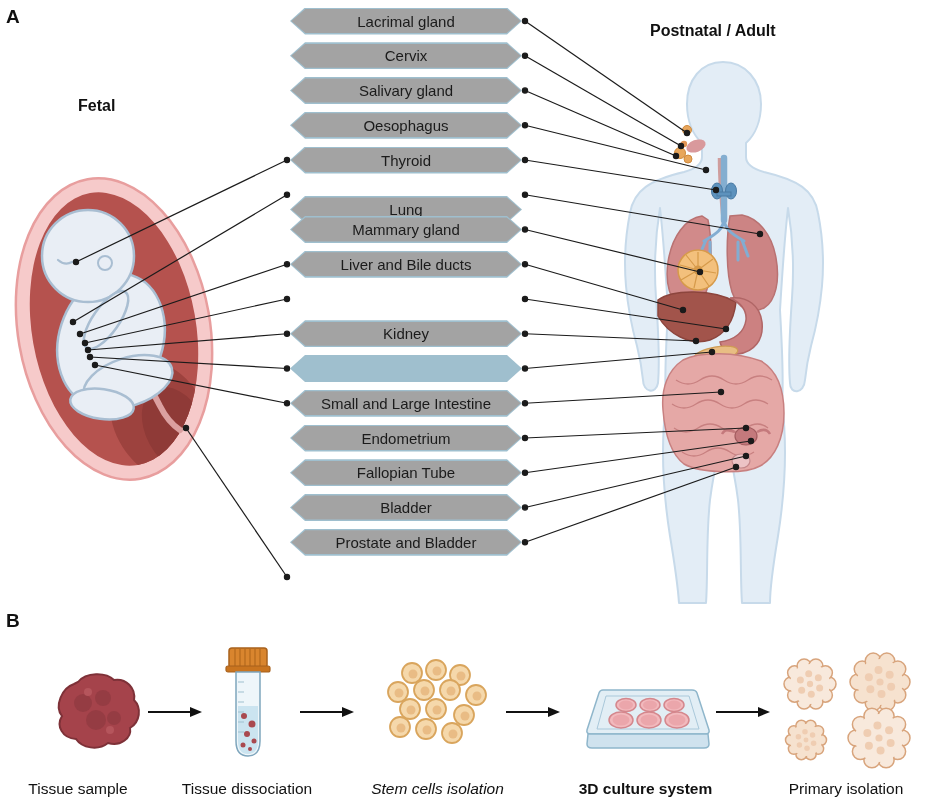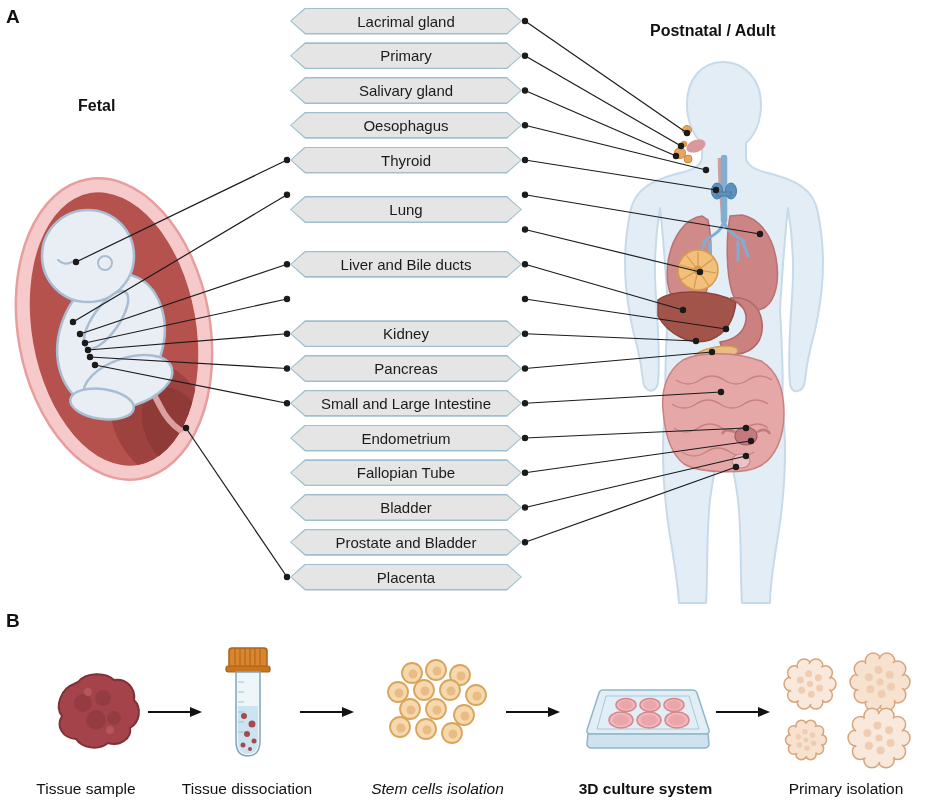--- a/index.html
+++ b/index.html
@@ -6,21 +6,21 @@
   body{font-family:"Liberation Sans","DejaVu Sans",sans-serif;color:#1b1b1b;}
   .figure{position:relative;width:941px;height:801px;background:#ffffff;overflow:hidden;}
   .panel-letter{position:absolute;font-size:19px;font-weight:bold;color:#111;}
   .heading{position:absolute;font-size:16px;font-weight:bold;color:#111;}
   svg{overflow:visible;display:block;}
   .abs{position:absolute;}
   
   .hex{position:absolute;left:290px;width:232px;height:27px;}
   .hex .outer{position:absolute;inset:0;background:#9fbfce;
     clip-path:polygon(15px 0,calc(100% - 15px) 0,100% 50%,calc(100% - 15px) 100%,15px 100%,0 50%);}
-  .hex .inner{position:absolute;inset:1.4px;background:#e5e5e5;
+  .hex .inner{position:absolute;inset:1.4px;background:#a3a3a3;
     clip-path:polygon(14px 0,calc(100% - 14px) 0,100% 50%,calc(100% - 14px) 100%,14px 100%,0 50%);
     display:flex;align-items:center;justify-content:center;font-size:15px;color:#1b1b1b;white-space:nowrap;}
   .connectors{position:absolute;left:0;top:0;pointer-events:none;}
   .step-label{position:absolute;top:780px;height:18px;font-size:15.5px;text-align:center;color:#111;}
 </style>
 </head>
 <body>
 
 <div class="figure">
 
@@ -179,21 +179,21 @@
 
   <div class="hex" style="top:7.5px">
       <div class="outer"></div>
       <div class="inner">
         <span>Lacrimal gland</span>
       </div>
     </div>
   <div class="hex" style="top:42.25px">
       <div class="outer"></div>
       <div class="inner">
-        <span>Primary</span>
+        <span>Cervix</span>
       </div>
     </div>
   <div class="hex" style="top:77px">
       <div class="outer"></div>
       <div class="inner">
         <span>Salivary gland</span>
       </div>
     </div>
   <div class="hex" style="top:111.75px">
       <div class="outer"></div>
@@ -206,37 +206,40 @@
       <div class="inner">
         <span>Thyroid</span>
       </div>
     </div>
   <div class="hex" style="top:196px">
       <div class="outer"></div>
       <div class="inner">
         <span>Lung</span>
       </div>
     </div>
+  <div class="hex" style="top:216px">
+      <div class="outer"></div>
+      <div class="inner">
+        <span>Mammary gland</span>
+      </div>
+    </div>
   <div class="hex" style="top:250.75px">
       <div class="outer"></div>
       <div class="inner">
         <span>Liver and Bile ducts</span>
       </div>
     </div>
   <div class="hex" style="top:320.25px">
       <div class="outer"></div>
       <div class="inner">
         <span>Kidney</span>
       </div>
     </div>
   <div class="hex" style="top:355px">
       <div class="outer"></div>
-      <div class="inner">
-        <span>Pancreas</span>
-      </div>
     </div>
   <div class="hex" style="top:389.75px">
       <div class="outer"></div>
       <div class="inner">
         <span>Small and Large Intestine</span>
       </div>
     </div>
   <div class="hex" style="top:459.25px">
       <div class="outer"></div>
       <div class="inner">
@@ -252,26 +255,20 @@
   <div class="hex" style="top:494px">
       <div class="outer"></div>
       <div class="inner">
         <span>Bladder</span>
       </div>
     </div>
   <div class="hex" style="top:528.75px">
       <div class="outer"></div>
       <div class="inner">
         <span>Prostate and Bladder</span>
-      </div>
-    </div>
-  <div class="hex" style="top:563.5px">
-      <div class="outer"></div>
-      <div class="inner">
-        <span>Placenta</span>
       </div>
     </div>
 
   <div class="panel-letter" style="left:6px;top:610px;">B</div>
 
   <svg class="abs" style="left:48px;top:668px;" width="95" height="85" viewBox="0 0 95 85">
     <path d="M30,14 C38,4 58,4 66,12 C78,10 88,20 86,32 C94,40 92,54 82,60 C84,70 72,79 60,75 C50,83 34,80 28,71 C14,70 8,58 14,48 C6,38 14,20 26,16 Z" fill="#a5434b" stroke="#7e3138" stroke-width="2"></path>
     <circle cx="35" cy="35" r="9" fill="#8e3940" opacity="0.7"></circle>
     <circle cx="55" cy="30" r="8" fill="#8e3940" opacity="0.7"></circle>
     <circle cx="48" cy="52" r="10" fill="#8e3940" opacity="0.7"></circle>
@@ -440,19 +437,19 @@
         <circle cx="37.5987532005238" cy="91.21270132404636" r="2.75" fill="#efcdb2"></circle>
         <circle cx="31.017095638865847" cy="96.18706397076511" r="2.75" fill="#efcdb2"></circle>
         <circle cx="23.418342438342044" cy="92.97436264671875" r="2.75" fill="#efcdb2"></circle>
         <circle cx="22.401246799476198" cy="84.78729867595364" r="2.75" fill="#efcdb2"></circle>
         <circle cx="28.982904361134153" cy="79.81293602923489" r="2.75" fill="#efcdb2"></circle>
         <circle cx="36.581657561657956" cy="83.02563735328127" r="2.75" fill="#efcdb2"></circle>
         <circle cx="30" cy="88" r="2.475" fill="#efcdb2"></circle>
       </g>
   </svg>
 
-  <div class="step-label" style="left:16px;width:140px;">Tissue sample</div>
+  <div class="step-label" style="left:8px;width:140px;">Tissue sample</div>
   <div class="step-label" style="left:172px;width:150px;">Tissue dissociation</div>
   <div class="step-label" style="left:360px;width:155px;font-style:italic;">Stem cells isolation</div>
   <div class="step-label" style="left:568px;width:155px;font-weight:bold;">3D culture system</div>
   <div class="step-label" style="left:768px;width:156px;">Primary isolation</div>
 
 </div>
 
 </body></html>

